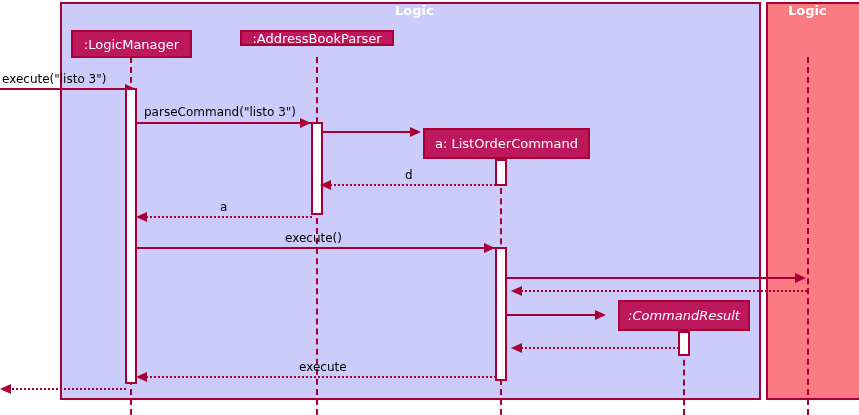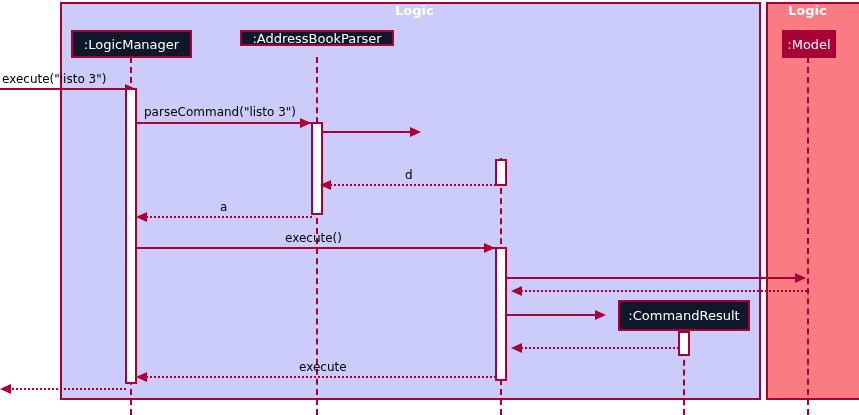--- a/index.html
+++ b/index.html
@@ -44,21 +44,21 @@
   
   .lifeline {
     position: absolute;
     width: 0;
     border-left: 2px dashed #A80036;
   }
   
   .participant {
     position: absolute;
     box-sizing: border-box;
-    background: #0f172a;
+    background: #be185d;
     border: 2px solid #A80036;
     color: #ffffff;
     font-size: 13px;
     font-weight: normal;
     display: flex;
     align-items: center;
     justify-content: center;
     white-space: nowrap;
     padding: 0 8px;
   }
@@ -130,20 +130,23 @@
 
   <div class="msg-line" style="left:137px; top:122px; width:174px;"></div>
   <div class="arrowhead arrow-right" style="left:300px; top:118px;"></div>
   <div class="msg-label" style="left:144px; top:105px;">parseCommand("listo 3")</div>
 
   <div class="activation" style="left:311px; top:122px; height:93px;"></div>
 
   <div class="msg-line" style="left:323px; top:131px; width:96px;"></div>
   <div class="arrowhead arrow-right" style="left:410px; top:127px;"></div>
 
+  <div class="participant" style="left:423px; top:128px; width:167px; height:31px;">
+    <span>a: ListOrderCommand</span>
+  </div>
 
   <div class="activation" style="left:495px; top:159px; height:27px;"></div>
 
   <div class="msg-line dotted" style="left:327px; top:184px; width:169px;"></div>
   <div class="arrowhead arrow-left" style="left:320px; top:180px;"></div>
   <div class="msg-label" style="left:405px; top:168px;">d</div>
 
   <div class="msg-line dotted" style="left:143px; top:216px; width:169px;"></div>
   <div class="arrowhead arrow-left" style="left:136px; top:212px;"></div>
   <div class="msg-label" style="left:220px; top:200px;">a</div>
@@ -156,21 +159,21 @@
 
   <div class="msg-line" style="left:507px; top:277px; width:296px;"></div>
   <div class="arrowhead arrow-right" style="left:795px; top:273px;"></div>
 
   <div class="msg-line dotted" style="left:518px; top:290px; width:289px;"></div>
   <div class="arrowhead arrow-left" style="left:511px; top:286px;"></div>
 
   <div class="msg-line" style="left:507px; top:314px; width:96px;"></div>
   <div class="arrowhead arrow-right" style="left:595px; top:310px;"></div>
 
-  <div class="participant" style="left:618px; top:300px; width:132px; height:31px;">
+  <div class="participant" style="left:618px; top:300px; width:132px; height:31px;font-style:italic;">
     <span>:CommandResult</span>
   </div>
 
   <div class="activation" style="left:678px; top:331px; height:25px;"></div>
 
   <div class="msg-line dotted" style="left:518px; top:347px; width:161px;"></div>
   <div class="arrowhead arrow-left" style="left:511px; top:343px;"></div>
 
   <div class="msg-line dotted" style="left:143px; top:376px; width:353px;"></div>
   <div class="arrowhead arrow-left" style="left:136px; top:372px;"></div>
@@ -180,17 +183,14 @@
   <div class="arrowhead arrow-left" style="left:0px; top:384px;"></div>
 
   <div class="participant" style="left:71px; top:30px; width:121px; height:28px;">
     <span>:LogicManager</span>
   </div>
 
   <div class="participant" style="left:240px; top:30px; width:154px; height:16px;">
     <span>:AddressBookParser</span>
   </div>
 
-  <div class="participant model-box" style="left:782px; top:30px; width:54px; height:28px;">
-    <span>:Model</span>
-  </div>
 
 </div>
 
 </body></html>

